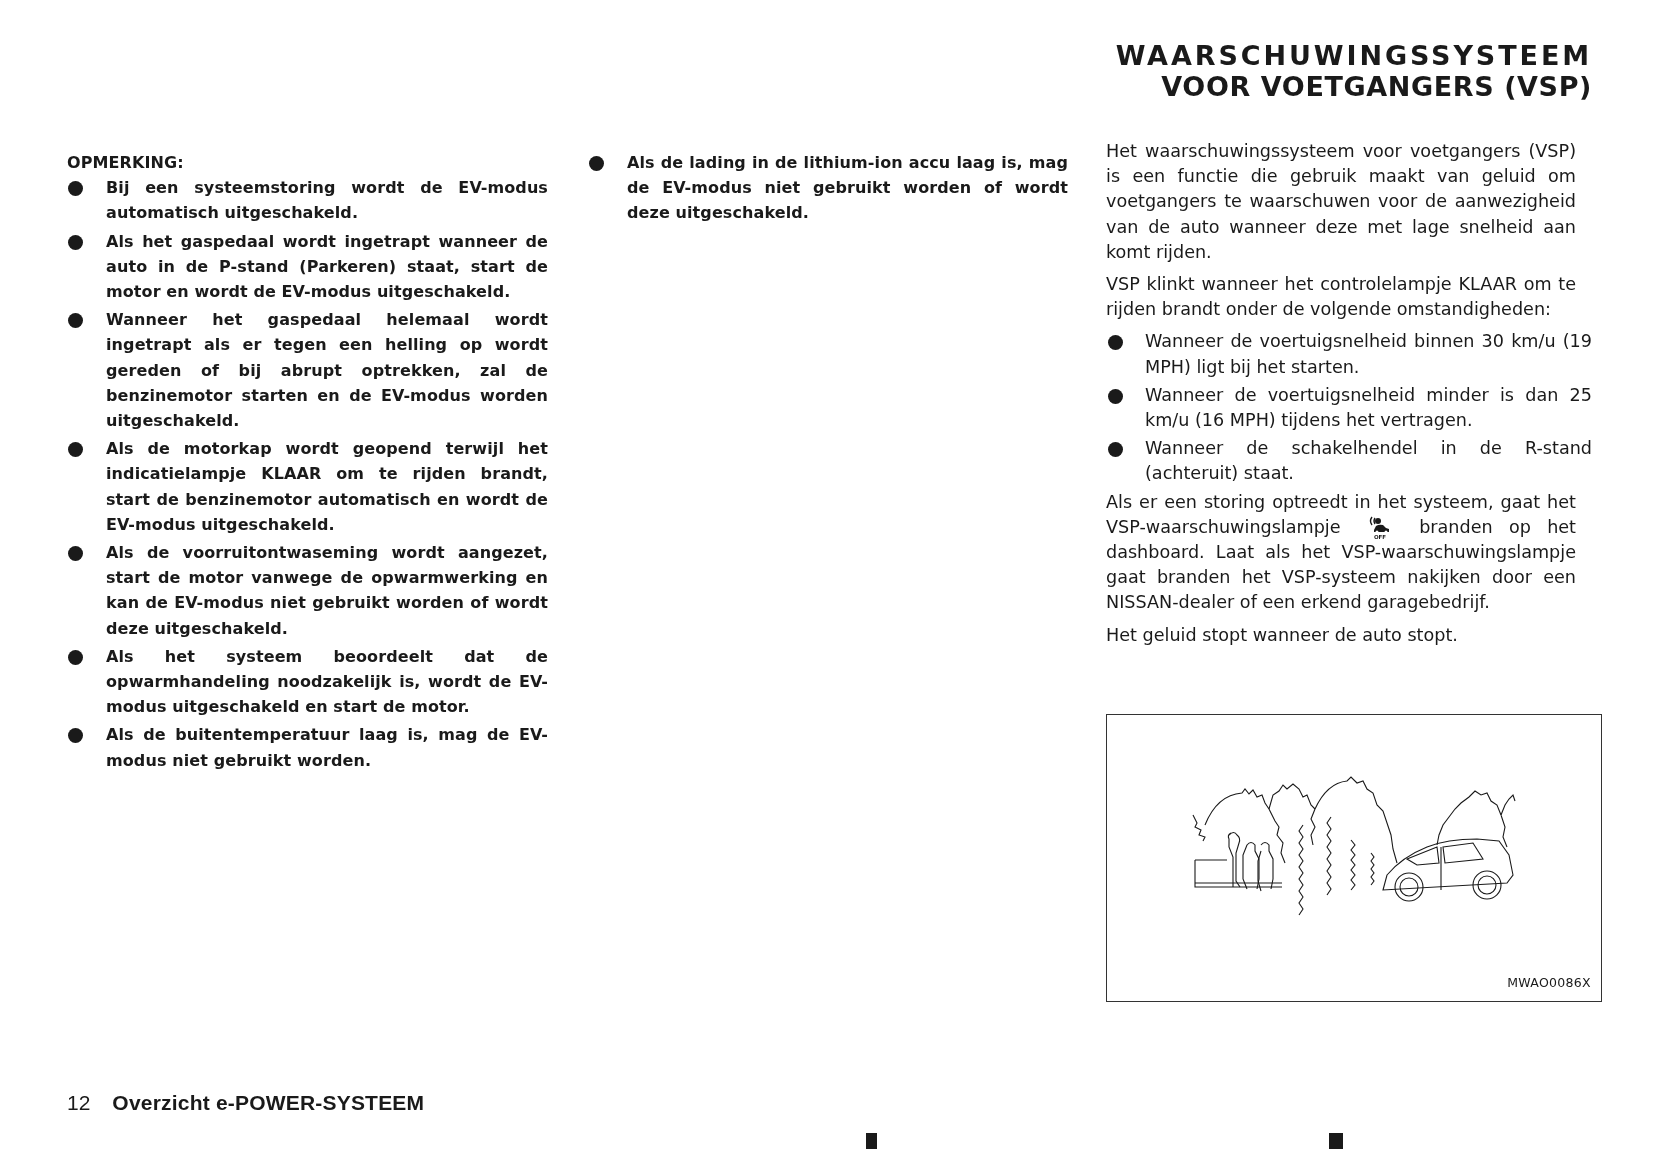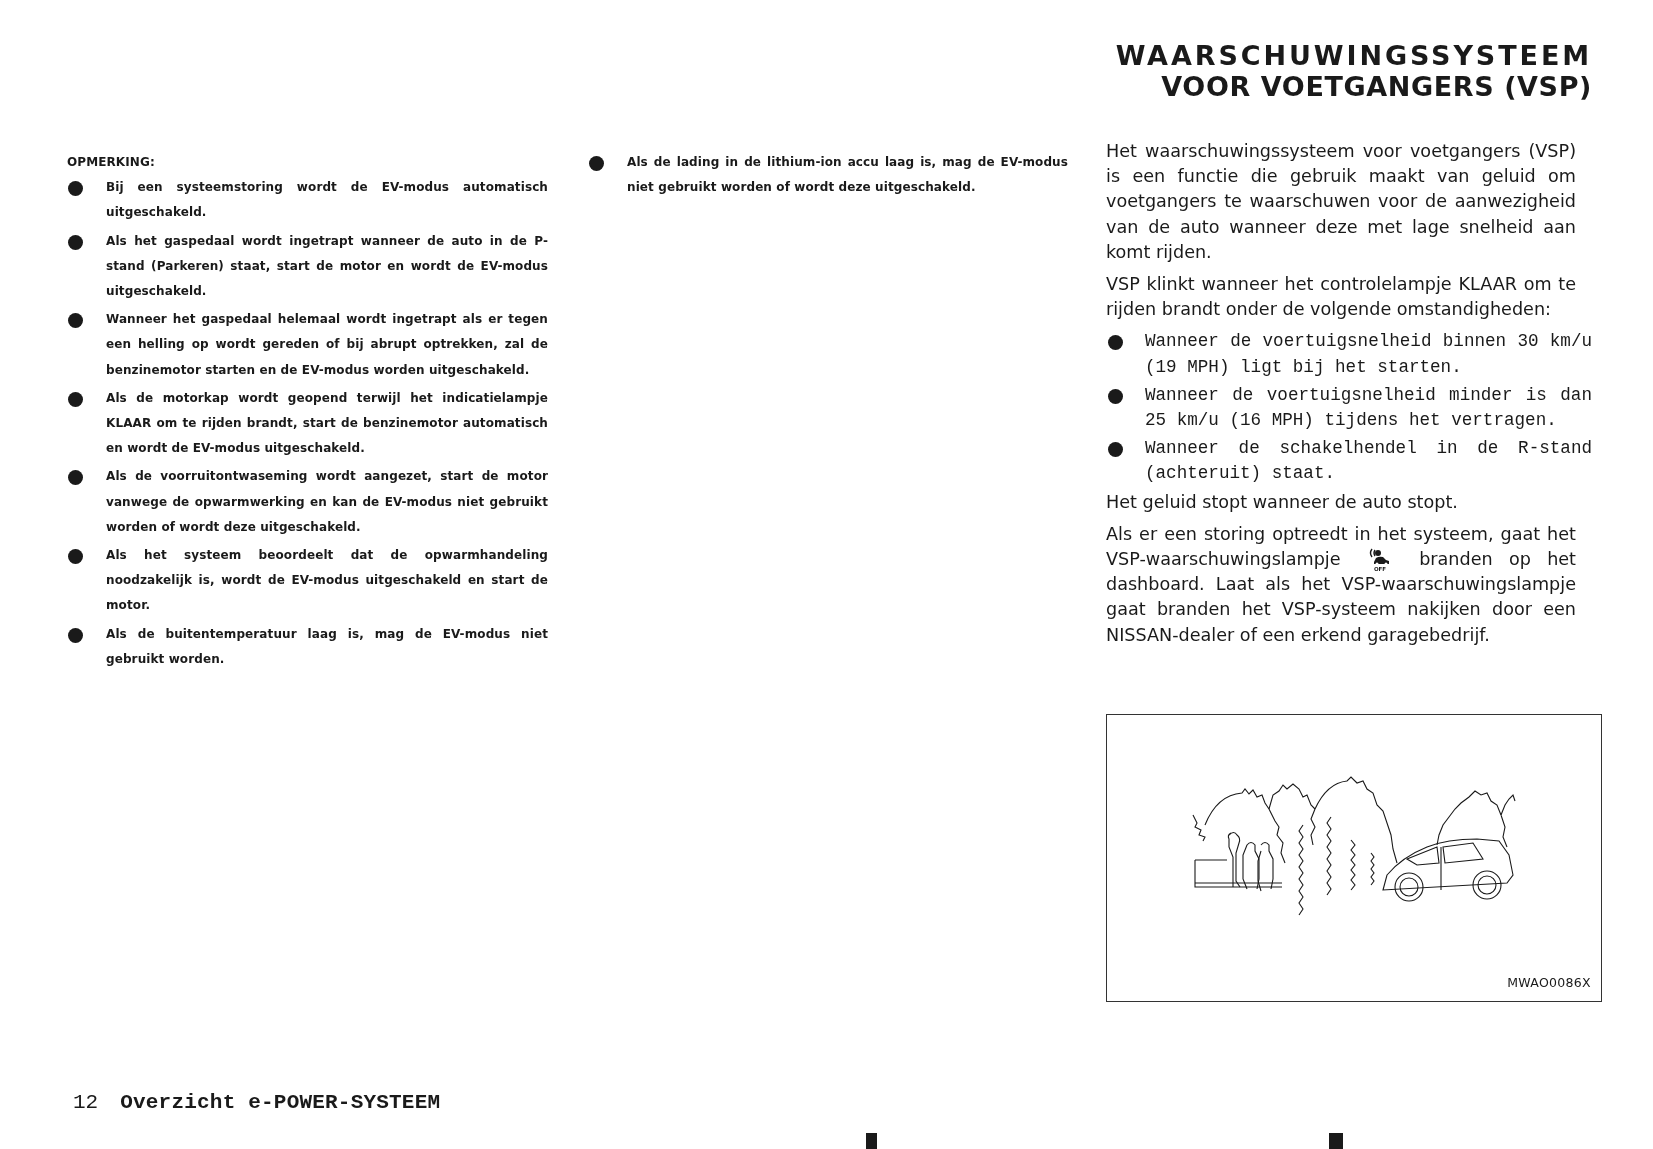--- a/index.html
+++ b/index.html
@@ -9,40 +9,40 @@
     font-family: "DejaVu Sans", "Liberation Sans", sans-serif;
   }
   .col { position: absolute; top: 0; }
   .col-left { left: 67px; width: 481px; top: 150px; }
   .col-mid { left: 588px; width: 480px; top: 150px; }
   .col-right { left: 1106px; width: 486px; top: 40px; }
 
   .bold-text {
     font-family: "DejaVu Sans", sans-serif;
     font-weight: bold;
-    font-size: 12px;
+    font-size: 16px;
     line-height: 25.2px;
     letter-spacing: 0.1px;
   }
   .reg-text {
     font-family: "DejaVu Sans", sans-serif;
     font-size: 17.6px;
     line-height: 25.2px;
   }
   .note-head { margin: 0 0 0 0; }
   ul.blist { list-style: none; margin: 0; padding: 0; }
   ul.blist li {
     position: relative; padding-left: 39px; text-align: justify;
     margin-bottom: 3px;
   }
   ul.blist li .dot {
     position: absolute; left: 1px; top: 6px;
     width: 15px; height: 15px; border-radius: 50%; background: #1a1a1a;
   }
-  .col-right ul.blist li { padding-left: 39px; font-family: Liberation Mono, monospace; }
+  .col-right ul.blist li { padding-left: 39px; }
   .col-right ul.blist li .dot { left: 2px; top: 6px; width: 15px; height: 15px; }
 
   .heading {
     font-family: "DejaVu Sans", sans-serif;
     font-weight: bold;
     font-size: 27px;
     line-height: 31px;
     letter-spacing: 1.3px;
     margin: 0;
     white-space: nowrap;
@@ -59,22 +59,22 @@
   .figure {
     position: absolute; left: 1106px; top: 714px; width: 496px; height: 288px;
     border: 1.5px solid #333; box-sizing: border-box;
   }
   .figure svg.illus { position: absolute; left: 80px; top: 60px; }
   .fig-code {
     position: absolute; right: 10px; bottom: 11px;
     font-family: "DejaVu Sans", sans-serif; font-size: 12.5px; letter-spacing: 0.3px;
   }
   .footer {
-    position: absolute; left: 73px; top: 1091px;
-    font-family: Liberation Mono, monospace; font-size: 21px; line-height: 24px;
+    position: absolute; left: 67px; top: 1091px;
+    font-family: Liberation Sans, sans-serif; font-size: 21px; line-height: 24px;
     white-space: nowrap;
   }
   .footer .pg { font-weight: normal; margin-right: 22px; }
   .footer .sec { font-weight: bold; letter-spacing: 0.2px; }
   .crop { position: absolute; background: #1a1a1a; top: 1133px; height: 16px; }
   .crop-a { left: 866px; width: 11px; }
   .crop-b { left: 1329px; width: 14px; }
 </style>
 </head>
 <body>
@@ -104,36 +104,36 @@
     <span class="l2">VOOR VOETGANGERS (VSP)</span>
   </h1>
   <div class="right-body reg-text">
     <p class="para">Het waarschuwingssysteem voor voetgangers (VSP) is een functie die gebruik maakt van geluid om voetgangers te waarschuwen voor de aanwezigheid van de auto wanneer deze met lage snelheid aan komt rijden.</p>
     <p class="para">VSP klinkt wanneer het controlelampje KLAAR om te rijden brandt onder de volgende omstandigheden:</p>
     <ul class="blist">
       <li><span class="dot"></span><span>Wanneer de voertuigsnelheid binnen 30 km/u (19 MPH) ligt bij het starten.</span></li>
       <li><span class="dot"></span><span>Wanneer de voertuigsnelheid minder is dan 25 km/u (16 MPH) tijdens het vertragen.</span></li>
       <li><span class="dot"></span><span>Wanneer de schakelhendel in de R-stand (achteruit) staat.</span></li>
     </ul>
-    <p class="para">Het geluid stopt wanneer de auto stopt.</p>
     <p class="para">
       <span>Als er een storing optreedt in het systeem, gaat het VSP-waarschuwingslampje</span>
       <span class="inline-icon">
         <svg width="26" height="24" viewBox="0 0 26 24">
           <path d="M5 2 Q2 6 5 10" stroke="#1a1a1a" stroke-width="1.4" fill="none"></path>
           <path d="M8 3 Q6 6 8 9" stroke="#1a1a1a" stroke-width="1.4" fill="none"></path>
           <circle cx="11" cy="6" r="3" fill="#1a1a1a"></circle>
           <path d="M7 15 L9 11 Q12 9 16 10 L19 13 L22 14 L22 17 L7 17 Z" fill="#1a1a1a"></path>
           <circle cx="10" cy="17" r="1.5" fill="#fff"></circle>
           <circle cx="19" cy="17" r="1.5" fill="#fff"></circle>
           <text x="13" y="24" font-size="5.5" text-anchor="middle" font-family="DejaVu Sans, sans-serif" font-weight="bold" fill="#1a1a1a">OFF</text>
         </svg>
       </span>
       <span>branden op het dashboard. Laat als het VSP-waarschuwingslampje gaat branden het VSP-systeem nakijken door een NISSAN-dealer of een erkend garagebedrijf.</span>
     </p>
+    <p class="para">Het geluid stopt wanneer de auto stopt.</p>
   </div>
 </div>
 
 <div class="figure">
   <svg class="illus" width="330" height="165" viewBox="0 0 330 165" fill="none" stroke="#1a1a1a" stroke-width="1.1">
 
     <path d="M6 40 L10 48 L8 52 L14 55 L12 60 L18 62 L16 66 M18 50 Q30 20 55 18 L58 14 L62 19 L66 15 L70 22 L75 20 L78 28 L82 34"></path>
     <path d="M82 34 L86 20 L92 16 L96 10 L100 14 L106 9 L112 14 L116 22 L120 20 L124 30 L128 34"></path>
     <path d="M82 34 L88 46 L92 52 L90 60 L96 68 L94 78 L98 88"></path>
     <path d="M128 34 Q140 8 160 6 L164 2 L170 8 L176 6 L180 14 L186 18 L190 30 L196 36 L200 48 L204 60 L206 74 L210 88"></path>

